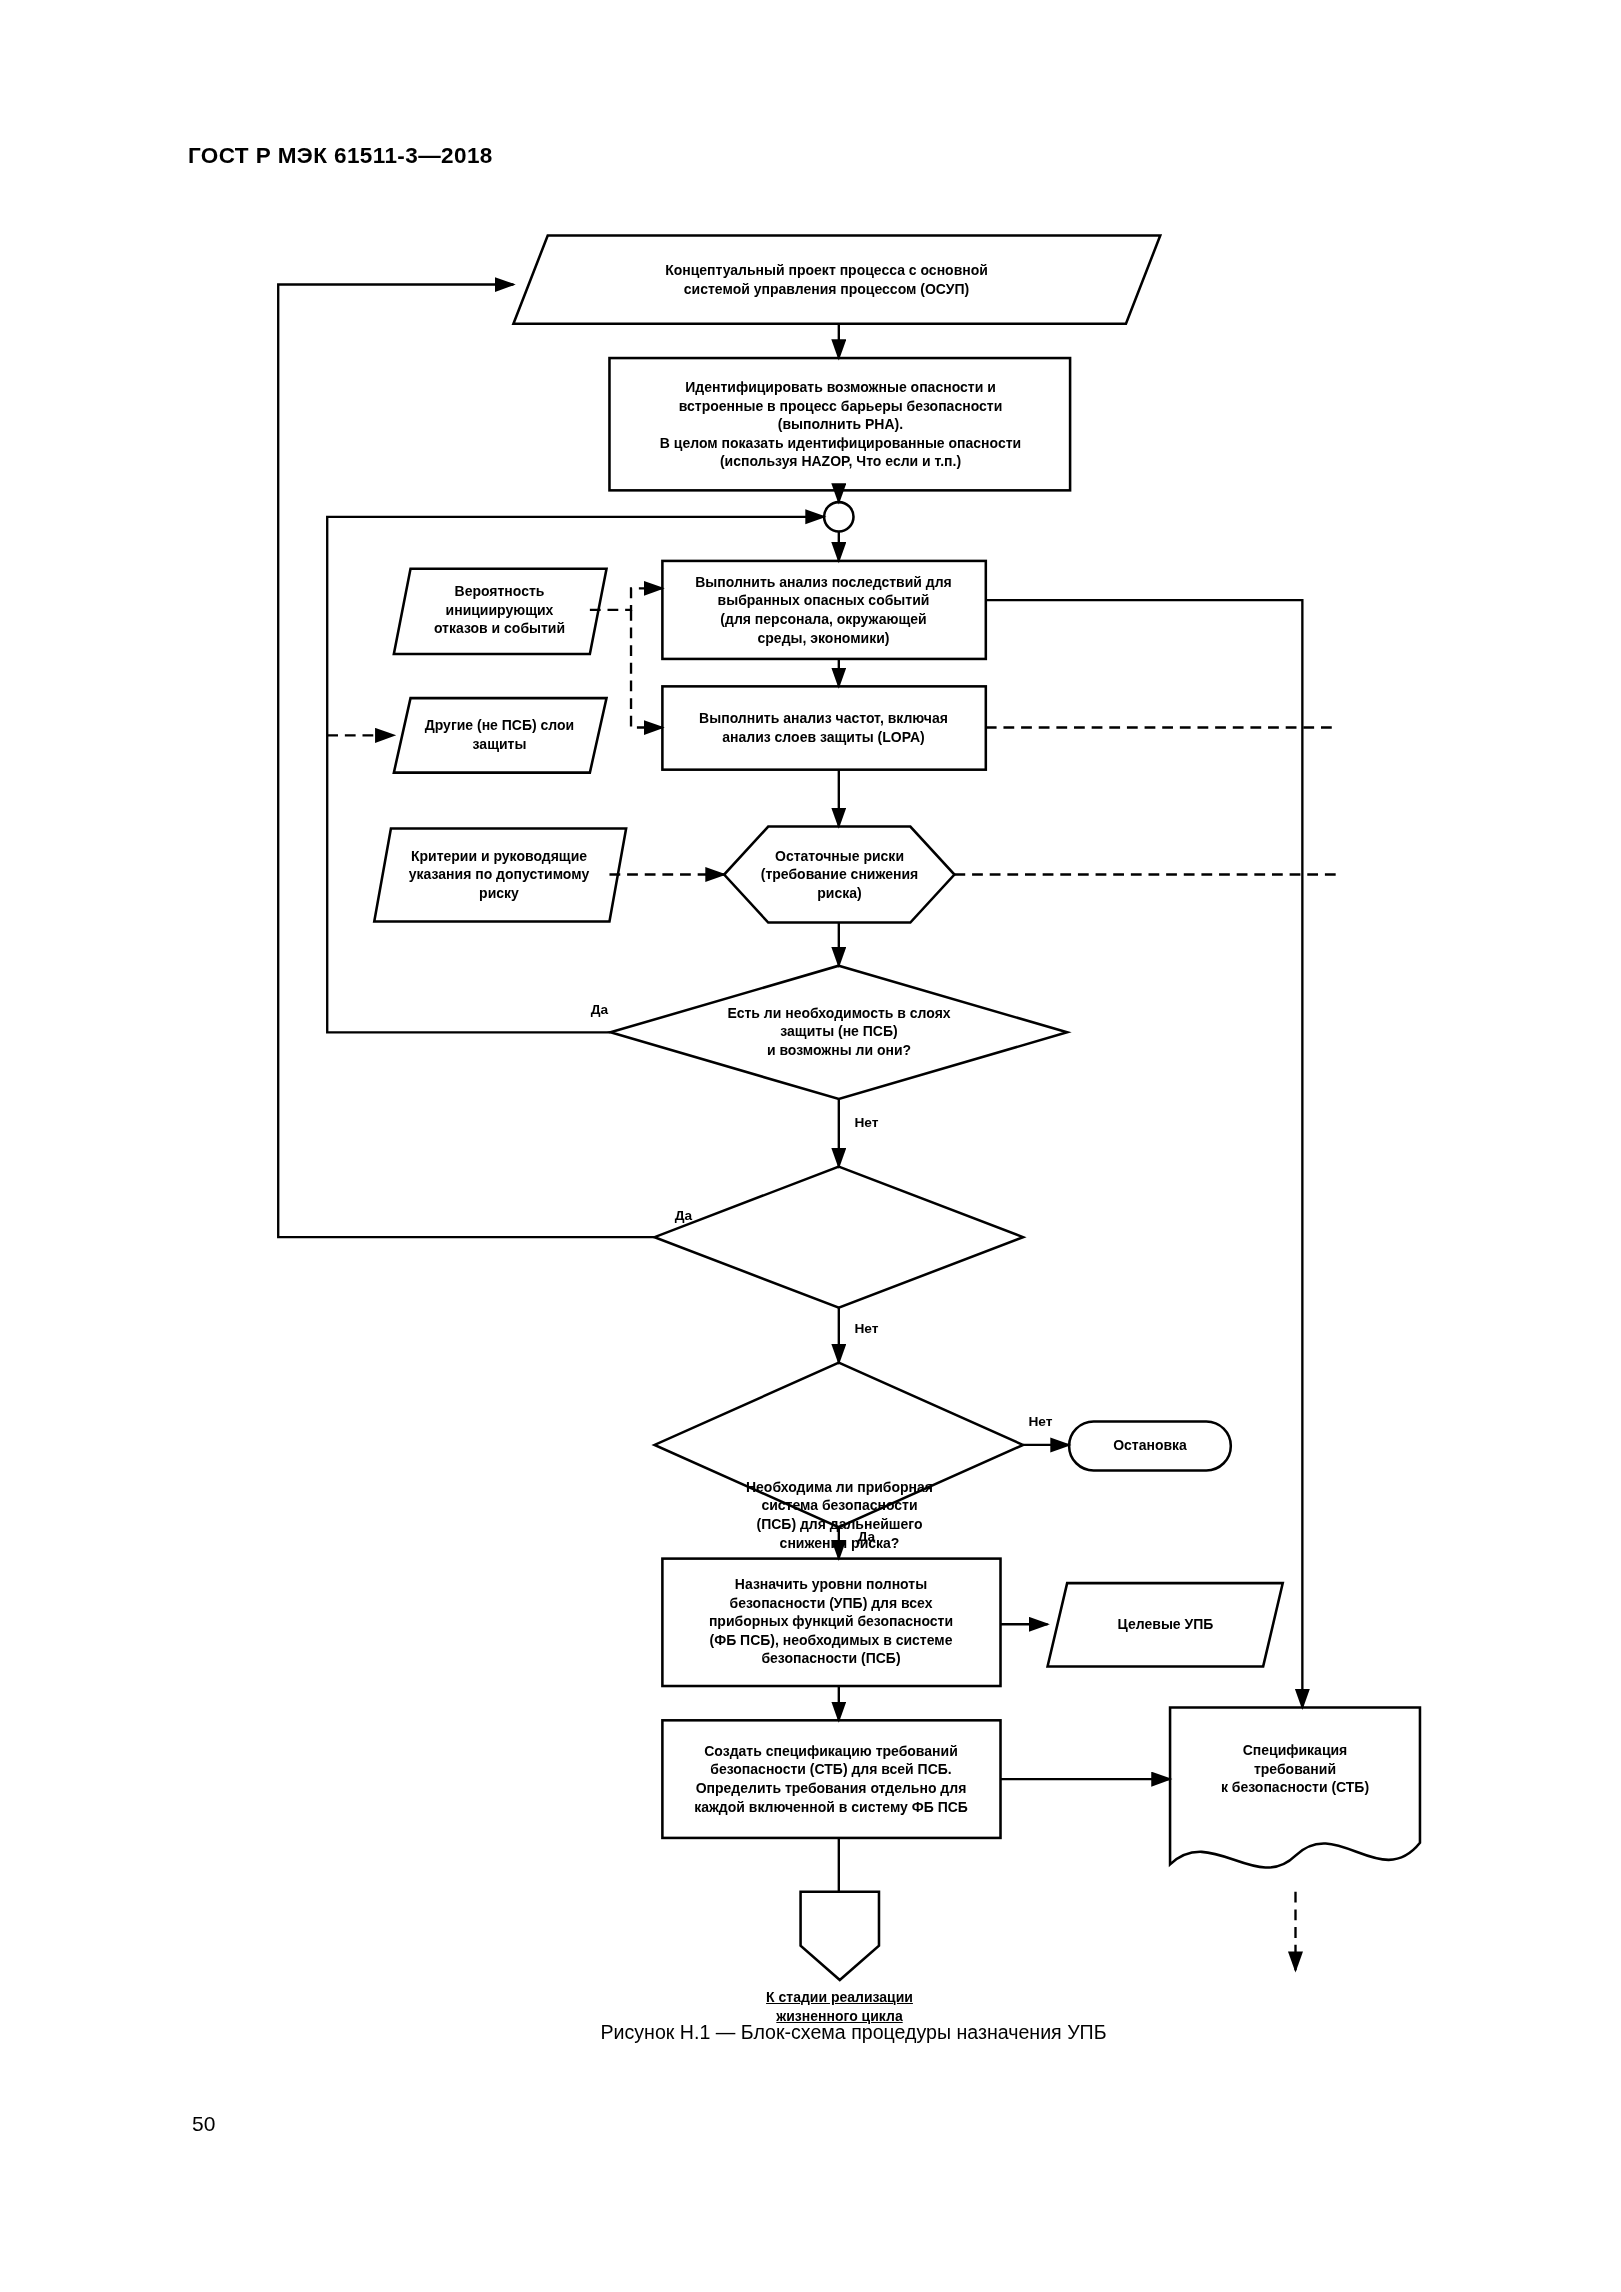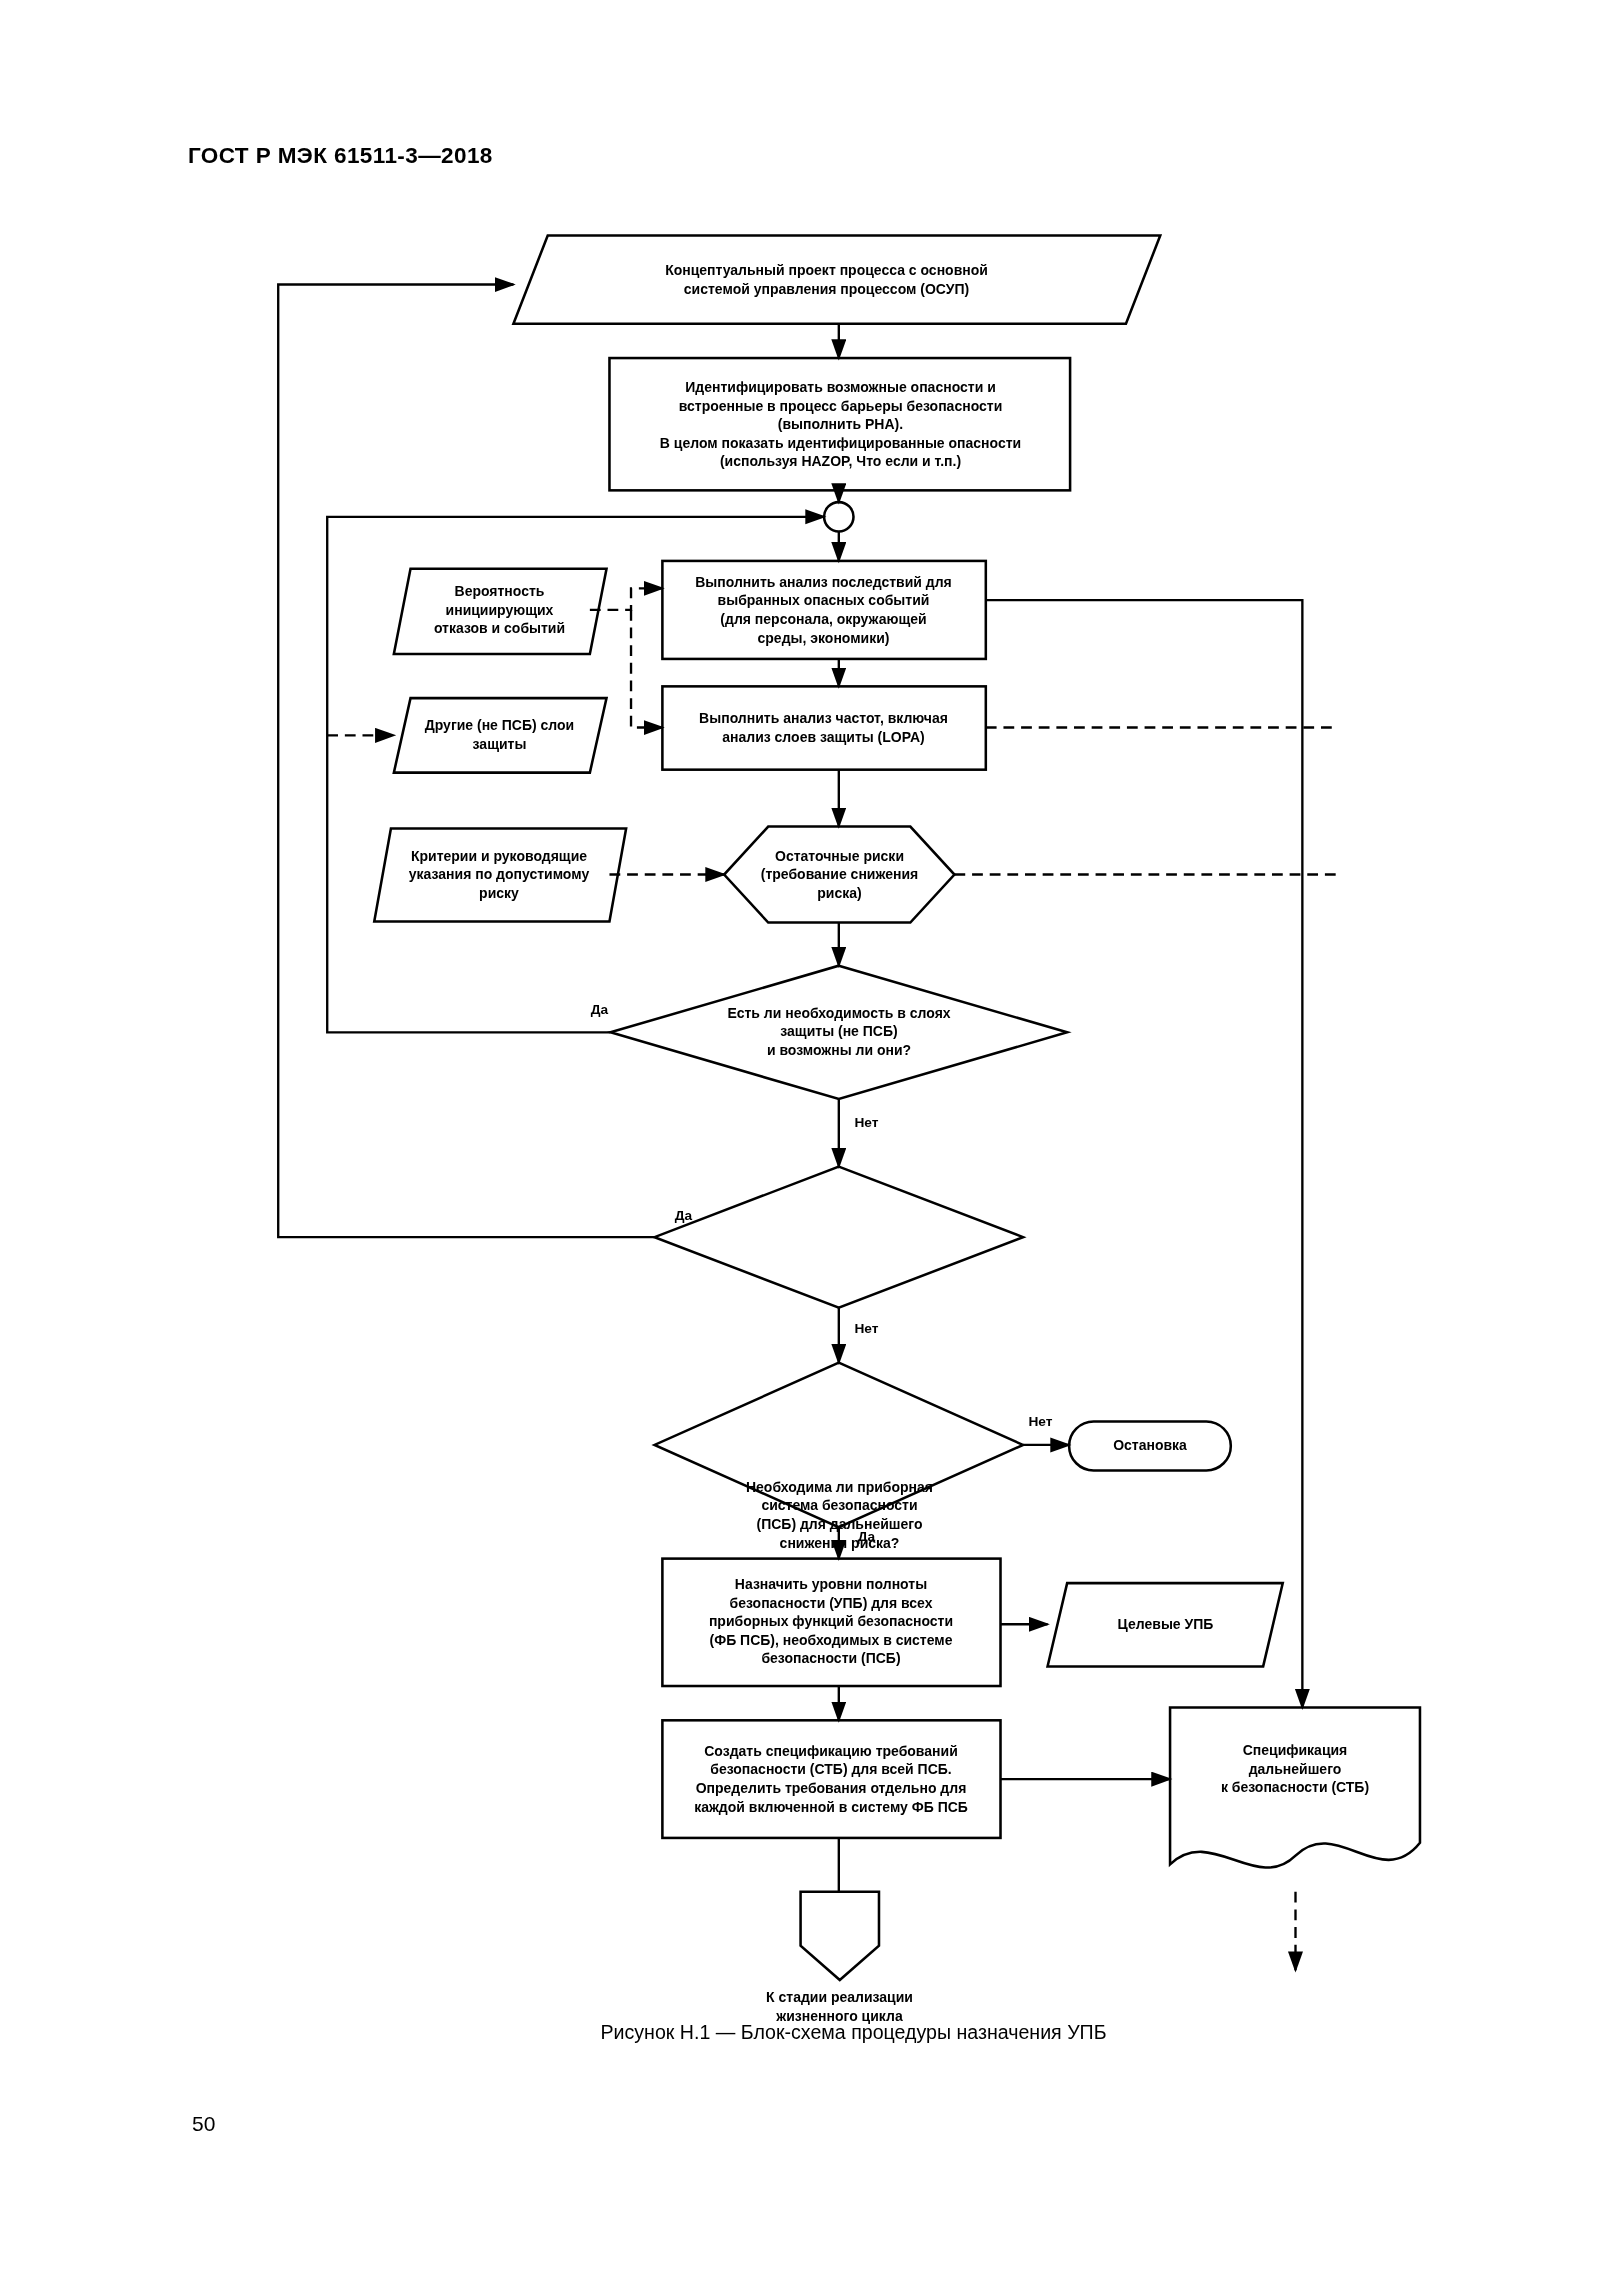--- a/index.html
+++ b/index.html
@@ -215,24 +215,24 @@
 безопасности (ПСБ)</div>
 
   <div class="node-text" style="left:1005px; top:1583px; width:235px; height:83px;">Целевые УПБ</div>
 
   <div class="node-text" style="left:619px; top:1722px; width:338px; height:114px;">Создать спецификацию требований
 безопасности (СТБ) для всей ПСБ.
 Определить требования отдельно для
 каждой включенной в систему ФБ ПСБ</div>
 
   <div class="node-text" style="left:1127px; top:1720px; width:250px; height:98px;">Спецификация
-дальнейшего
+требований
 к безопасности (СТБ)</div>
 
-  <div class="node-text" style="left:637px; top:1984px; width:319px; height:45px;">К стадии реализации
+  <div class="node-text" style="left:637px; top:1984px; width:319px; height:45px;text-decoration:underline;">К стадии реализации
 жизненного цикла</div>
 
   <div class="edge-label" style="left:535px; top:1002px; width:43px;">Да</div>
   <div class="edge-label" style="left:802px; top:1115px; width:43px;">Нет</div>
   <div class="edge-label" style="left:619px; top:1208px; width:43px;">Да</div>
   <div class="edge-label" style="left:802px; top:1321px; width:43px;">Нет</div>
   <div class="edge-label" style="left:976px; top:1414px; width:43px;">Нет</div>
   <div class="edge-label" style="left:802px; top:1529px; width:43px;">Да</div>
 
   <div class="figure-caption">Рисунок Н.1 — Блок-схема процедуры назначения УПБ</div>

